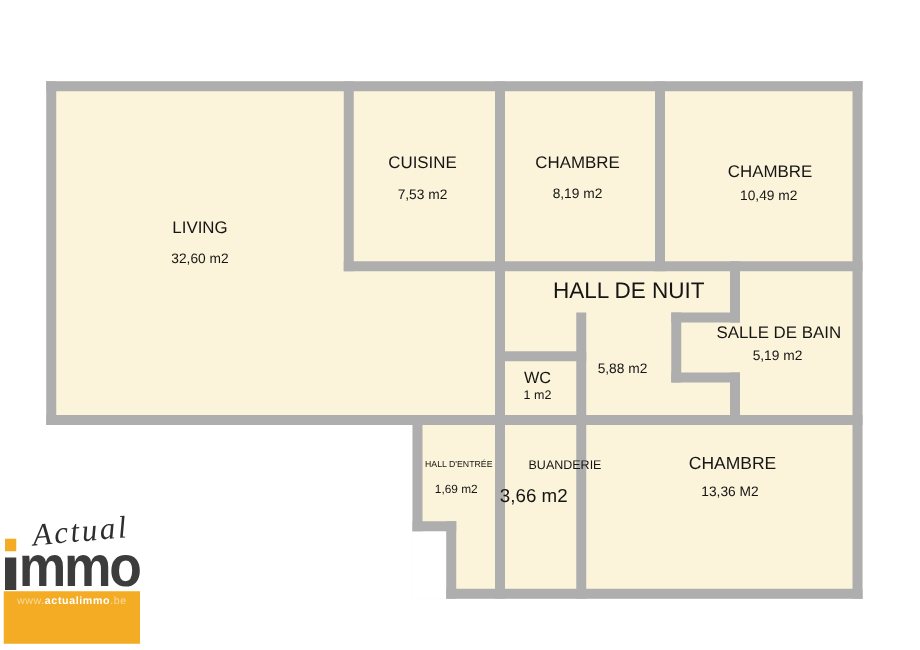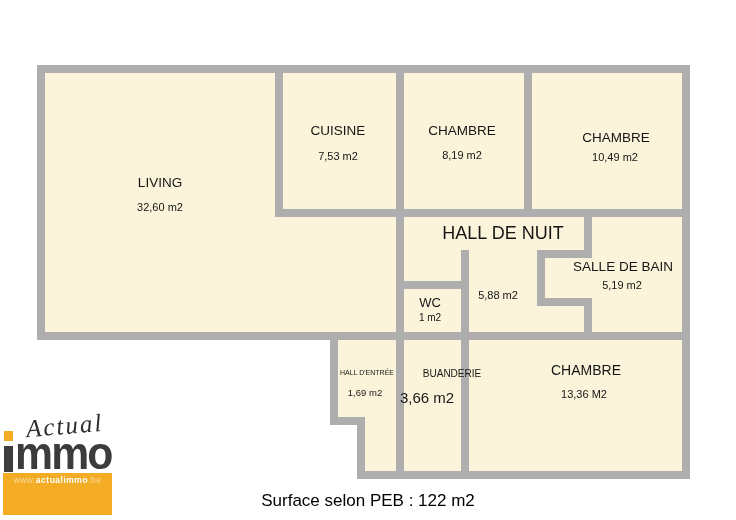--- a/index.html
+++ b/index.html
@@ -137,14 +137,13 @@
   <div id="lbl-chambre3-area" class="abs center rarea">13,36 M2</div>
 
   <div>
     <div id="logo-idot" class="abs"></div>
     <div id="logo-istem" class="abs"></div>
     <div id="logo-mmo" class="abs">mmo</div>
     <div id="logo-script" class="abs">Actual</div>
     <div id="logo-bar" class="abs"><span class="dim">www.</span><span class="lit">actualimmo</span><span class="dim">.be</span></div>
   </div>
 
-  <div id="footer" class="abs center">Surface selon PEB : 122 m2</div>
 </div>
 
 </body></html>

